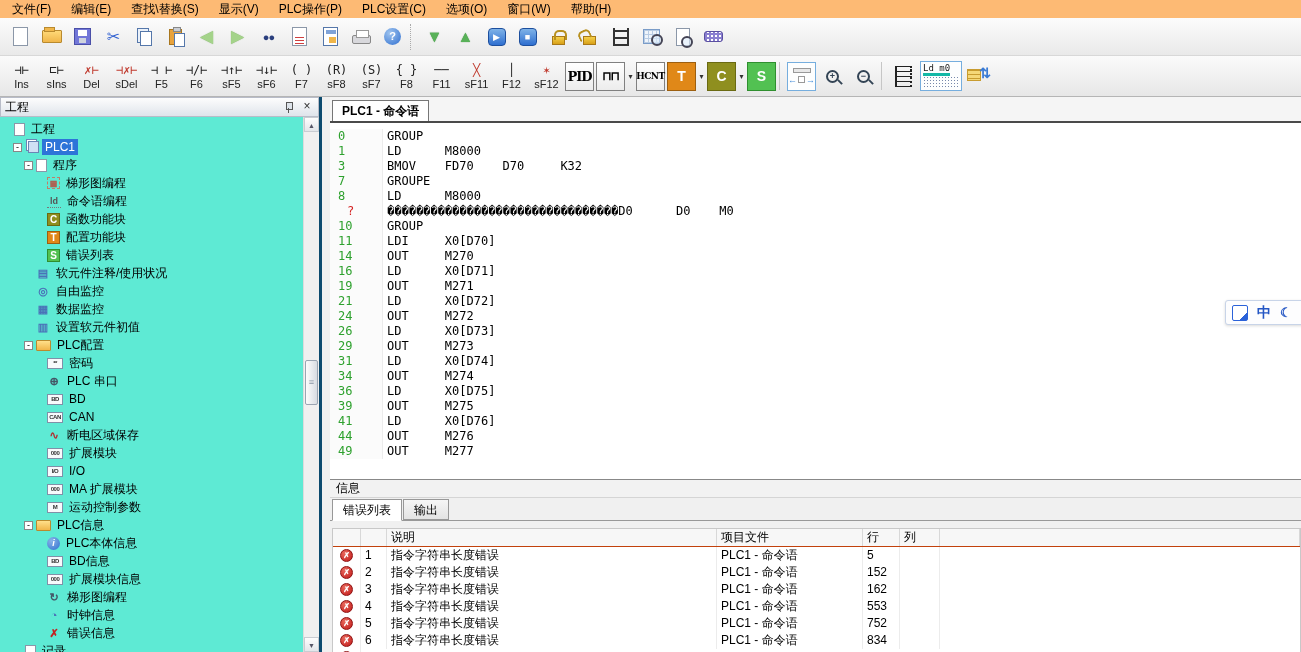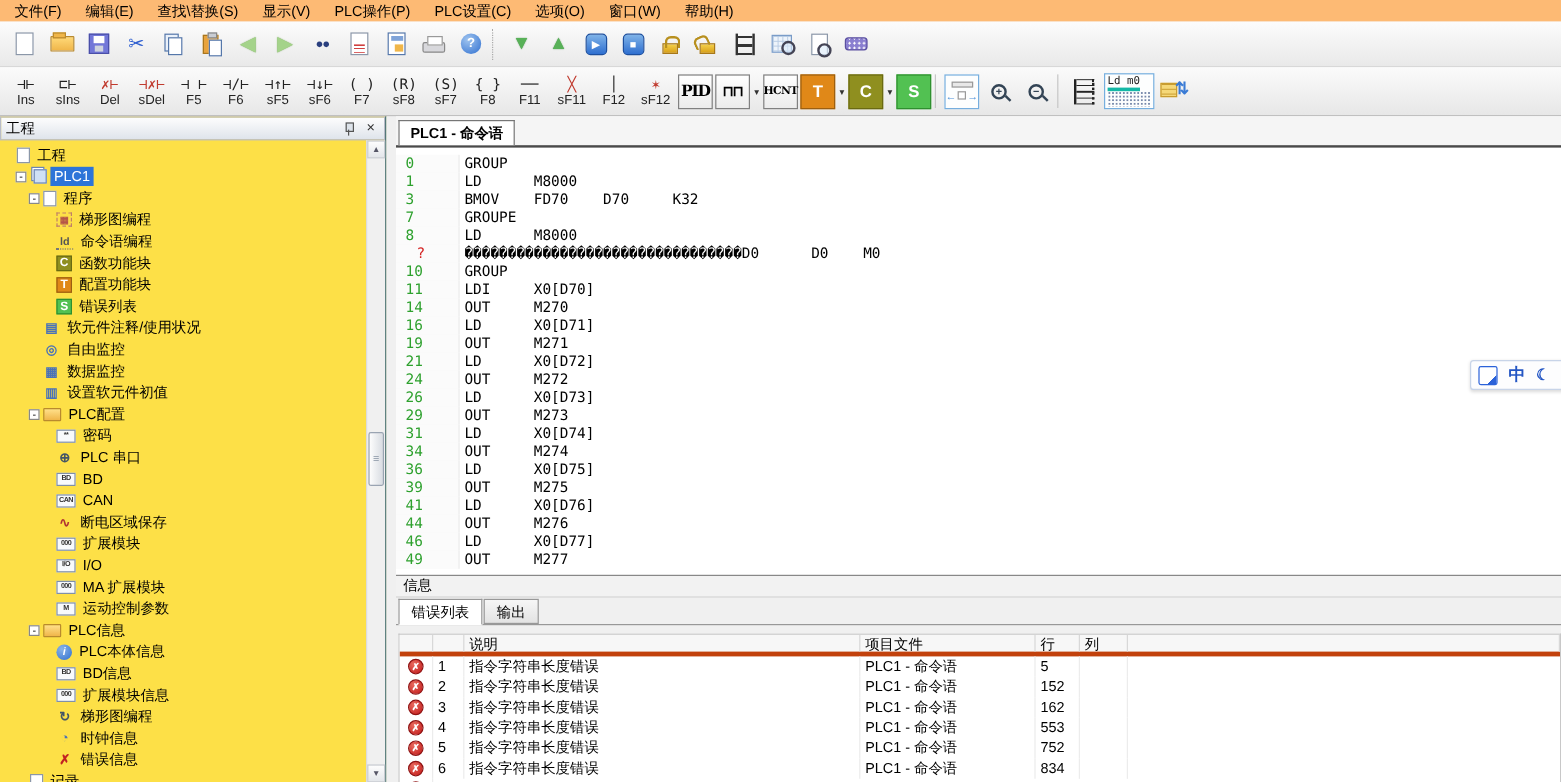--- a/index.html
+++ b/index.html
@@ -73,21 +73,21 @@
   .zoomg::after { content:""; position:absolute; right:-4px; bottom:-4px; width:2px; height:6px; background:#345; transform:rotate(-45deg); }
   .b-lview { width:17px; height:21px; border-left:2px solid #222; background:repeating-linear-gradient(0deg,#222 0 1px,transparent 1px 5px); border-right:2px dotted #222; }
   .b-ldm0 { width:42px; height:30px; flex-direction:column; align-items:flex-start; padding:1px 2px; }
   .b-ldm0 .t { font-family:"DejaVu Sans Mono",monospace; font-size:9px; color:#222; line-height:10px; border-bottom:3px solid #14b8a6; }
   .b-ldm0 .dots { width:100%; flex:1; background-image:radial-gradient(#7788aa 0.8px,transparent 1px); background-size:3px 3px; }
   .b-conv { position:relative; }
   .b-conv .tbl { width:14px; height:12px; background:#f5d878; border:1px solid #c89c30; background-image:linear-gradient(#c89c30 1px,transparent 1px); background-size:4px 4px; position:absolute; left:4px; top:8px; }
   .b-conv .ar { position:absolute; right:3px; top:4px; font-size:14px; font-weight:bold; color:#3a7bd5; }
 
   
-  .sidebar { position:absolute; left:0; top:97px; width:322px; bottom:0; background:#fde047; border-right:1px solid #0c4a6e; }
+  .sidebar { position:absolute; left:0; top:97px; width:322px; bottom:0; background:#5eead4; border-right:3px solid #0c4a6e; }
   .sb-head { height:20px; background:linear-gradient(#fdfdfd,#dfe4eb); border:1px solid #b8bcc8; display:flex; align-items:center; padding:0 4px; }
   .sb-title { flex:1; }
   .sb-pin { width:14px; height:14px; position:relative; margin-right:4px; }
   .sb-pin::before { content:""; position:absolute; left:4px; top:2px; width:5px; height:6px; background:#dde3ea; border:1px solid #555; }
   .sb-pin::after { content:""; position:absolute; left:6px; top:8px; width:1px; height:5px; background:#555; }
   .sb-close { width:14px; height:14px; text-align:center; line-height:13px; font-size:12px; color:#333; }
   .treewrap { position:absolute; left:0; top:20px; right:16px; bottom:0; overflow:hidden; padding-top:3px; }
   .trow { display:flex; align-items:center; height:18px; white-space:nowrap; }
   .exp { width:9px; height:9px; border:1px solid #888; background:#fff; font-size:9px; line-height:7px; text-align:center; color:#000; margin-right:3px; flex:none; }
   .exp.no { visibility:hidden; }
@@ -129,21 +129,21 @@
   .cl.err .ln { color:#d42222; padding-left:17px; }
 
   
   .infopanel { position:absolute; left:0; top:382px; right:0; bottom:0; background:#f0f0f0; border-top:1px solid #888; }
   .ihead { height:18px; background:#f2f2f2; border-bottom:1px solid #d5d5d5; line-height:17px; padding-left:6px; }
   .itabs { height:23px; border-bottom:1px solid #989898; padding-left:2px; display:flex; align-items:center; }
   .itab { height:21px; line-height:20px; padding:0 10px; border:1px solid #989898; background:linear-gradient(#f6f6f6,#e3e3e3); margin-right:1px; position:relative; }
   .itab.active { background:#fff; border-bottom:1px solid #fff; margin-bottom:-1px; height:22px; }
   .itable { position:absolute; left:2px; top:48px; right:0; bottom:0; background:#fff; overflow:hidden; border:1px solid #c8c8c8; border-bottom:none; }
   .irow { display:flex; height:17px; line-height:17px; }
-  .ihr { height:18px; line-height:17px; background:#f7f7f7; border-bottom:4px solid #c2410c; }
+  .ihr { height:18px; line-height:17px; background:#f7f7f7; border-bottom:1px solid #c2410c; }
   .ic { flex:none; padding-left:4px; overflow:hidden; white-space:nowrap; border-right:1px solid #ececec; }
   .ihr .ic { border-right:1px solid #d8d8d8; }
   .c-ico { width:28px; padding-left:0; display:flex; align-items:center; justify-content:center; }
   .c-num { width:26px; }
   .c-desc { width:330px; }
   .c-file { width:146px; }
   .c-line { width:37px; }
   .c-col { width:40px; }
   .c-rest { flex:1; border-right:none; }
   .errico { width:13px; height:13px; border-radius:50%; background:radial-gradient(circle at 35% 30%,#e86a5e,#c11818); border:1px solid #8f1212; color:#fff; font-size:8px; font-weight:bold; text-align:center; line-height:12px; }
@@ -607,24 +607,20 @@
       </div>
     <div class="cl">
         <span class="ln">41</span>
         <span class="ct">LD      X0[D76]</span>
       </div>
     <div class="cl">
         <span class="ln">44</span>
         <span class="ct">OUT     M276</span>
       </div>
     <div class="cl">
-        <span class="ln">46</span>
-        <span class="ct">LD      X0[D77]</span>
-      </div>
-    <div class="cl">
         <span class="ln">49</span>
         <span class="ct">OUT     M277</span>
       </div>
   </div>
 
   <div class="infopanel">
     <div class="ihead">信息</div>
     <div class="itabs">
       <div class="itab active">错误列表</div>
       <div class="itab">输出</div>

